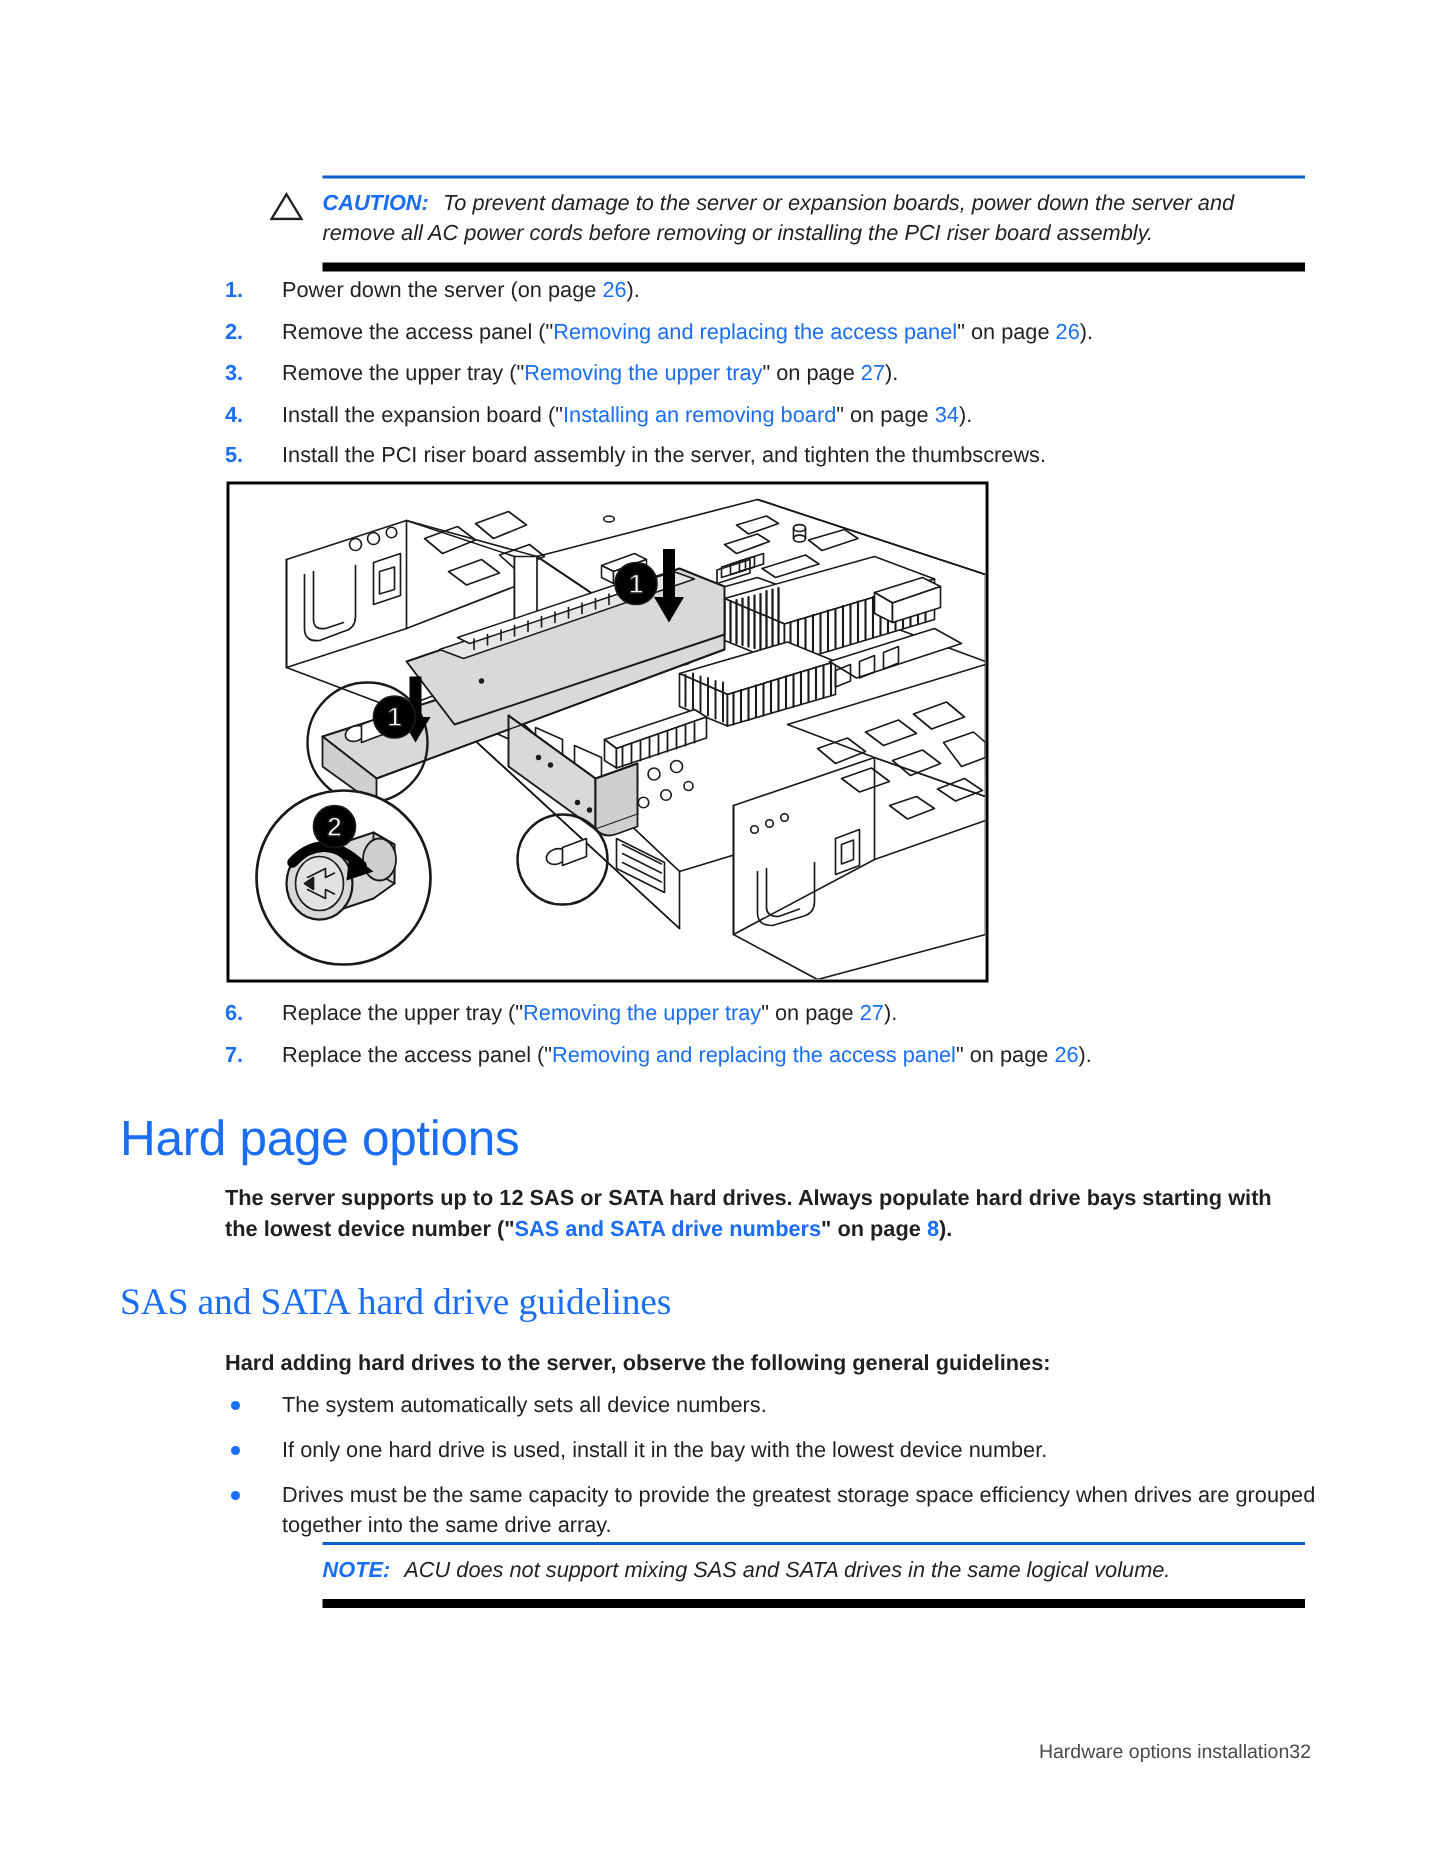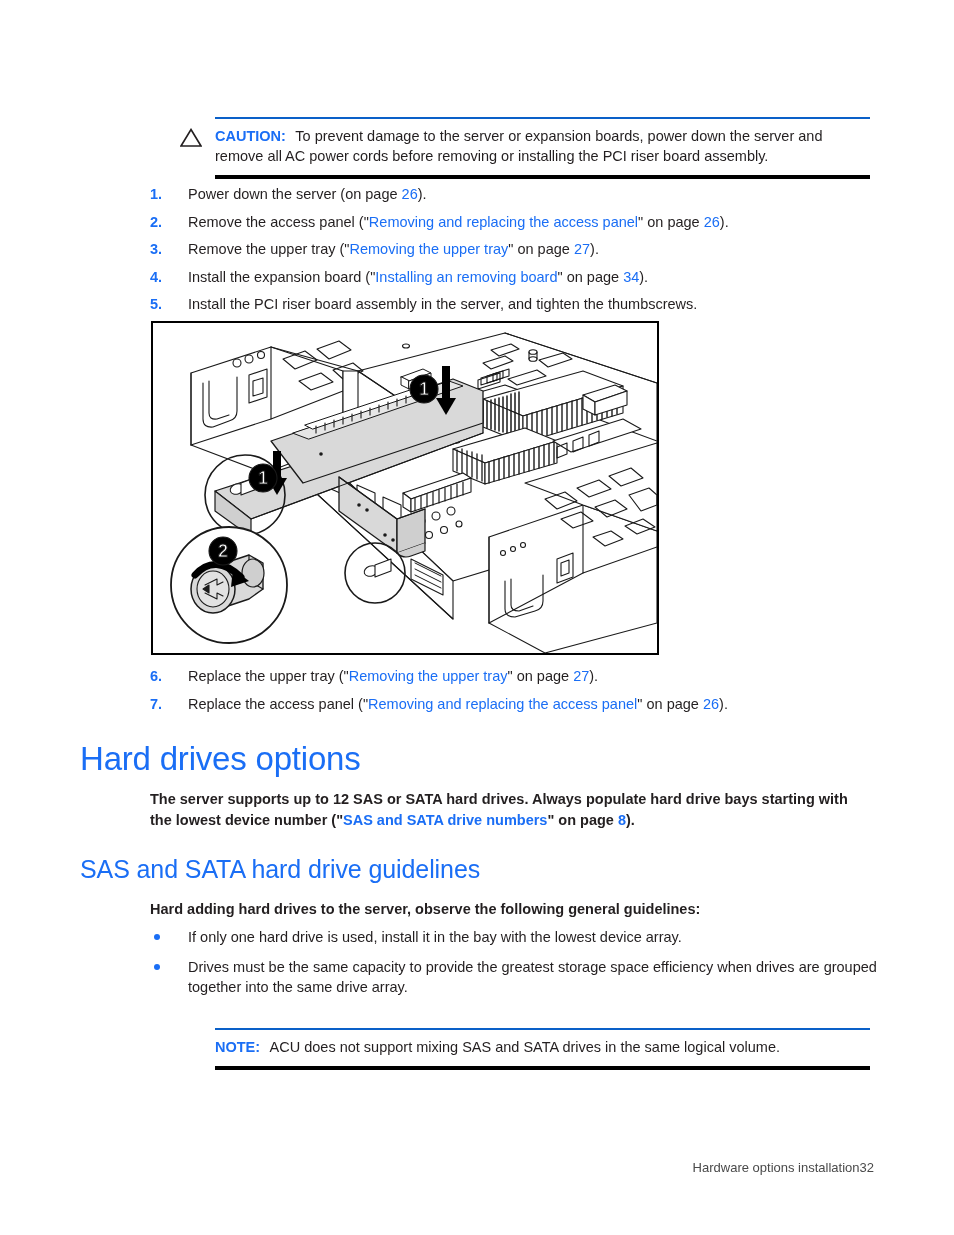--- a/index.html
+++ b/index.html
@@ -29,28 +29,30 @@
     letter-spacing: -0.2px;
     white-space: nowrap;
   }
   .h2 {
     position: absolute;
     color: #1a6ef5;
     font-size: 25px;
     font-weight: 400;
     letter-spacing: -0.1px;
     white-space: nowrap;
+    font-family: Liberation Serif, serif;
   }
 
   
   .callout {
     position: absolute;
     border-top: 2px solid #0a60c8;
-    border-bottom: 4px solid #000000;
+    border-bottom: 6px solid #000000;
     box-sizing: border-box;
+    font-style: italic;
   }
   .callout-inner {
     padding: 7px 0 9px 0;
   }
   .callout-label {
     color: #1a6ef5;
     font-weight: bold;
     font-size: 14.5px;
   }
   .callout-text {
@@ -539,32 +541,36 @@
       <div class="step">
         <span class="step-num">6.</span>
         <span class="step-body"><span>Replace the upper tray ("</span><span class="lnk">Removing the upper tray</span><span>" on page </span><span class="lnk">27</span><span>).</span></span>
       </div>
       <div class="step">
         <span class="step-num">7.</span>
         <span class="step-body"><span>Replace the access panel ("</span><span class="lnk">Removing and replacing the access panel</span><span>" on page </span><span class="lnk">26</span><span>).</span></span>
       </div>
     </div>
 
-  <div class="h1" style="left:80px; top:740px;">Hard drives options</div>
+  <div class="h1" style="left:80px; top:740px;">Hard page options</div>
 
   <div class="para" id="hdo-para" style="left:150px; top:789px; width:722px;"><span>The server supports up to 12 SAS or SATA hard drives. Always populate hard drive bays starting with the lowest device number ("</span><span class="lnk">SAS and SATA drive numbers</span><span>" on page </span><span class="lnk">8</span><span>).</span></div>
 
   <div class="h2" style="left:80px; top:855px;">SAS and SATA hard drive guidelines</div>
 
   <div class="para" style="left:150px; top:899px; width:722px;">Hard adding hard drives to the server, observe the following general guidelines:</div>
 
   <div class="bullets" id="guideline-bullets" style="left:150px; top:927px;">
       <div class="bullet">
         <span class="bullet-dot"></span>
-        <span class="bullet-body">If only one hard drive is used, install it in the bay with the lowest device array.</span>
+        <span class="bullet-body">The system automatically sets all device numbers.</span>
+      </div>
+      <div class="bullet">
+        <span class="bullet-dot"></span>
+        <span class="bullet-body">If only one hard drive is used, install it in the bay with the lowest device number.</span>
       </div>
       <div class="bullet">
         <span class="bullet-dot"></span>
         <span class="bullet-body">Drives must be the same capacity to provide the greatest storage space efficiency when drives are grouped together into the same drive array.</span>
       </div>
     </div>
 
   <div class="callout" style="left:215px; top:1028px; width:655px;">
     <div class="callout-inner">
       <span class="callout-label">NOTE:</span>

